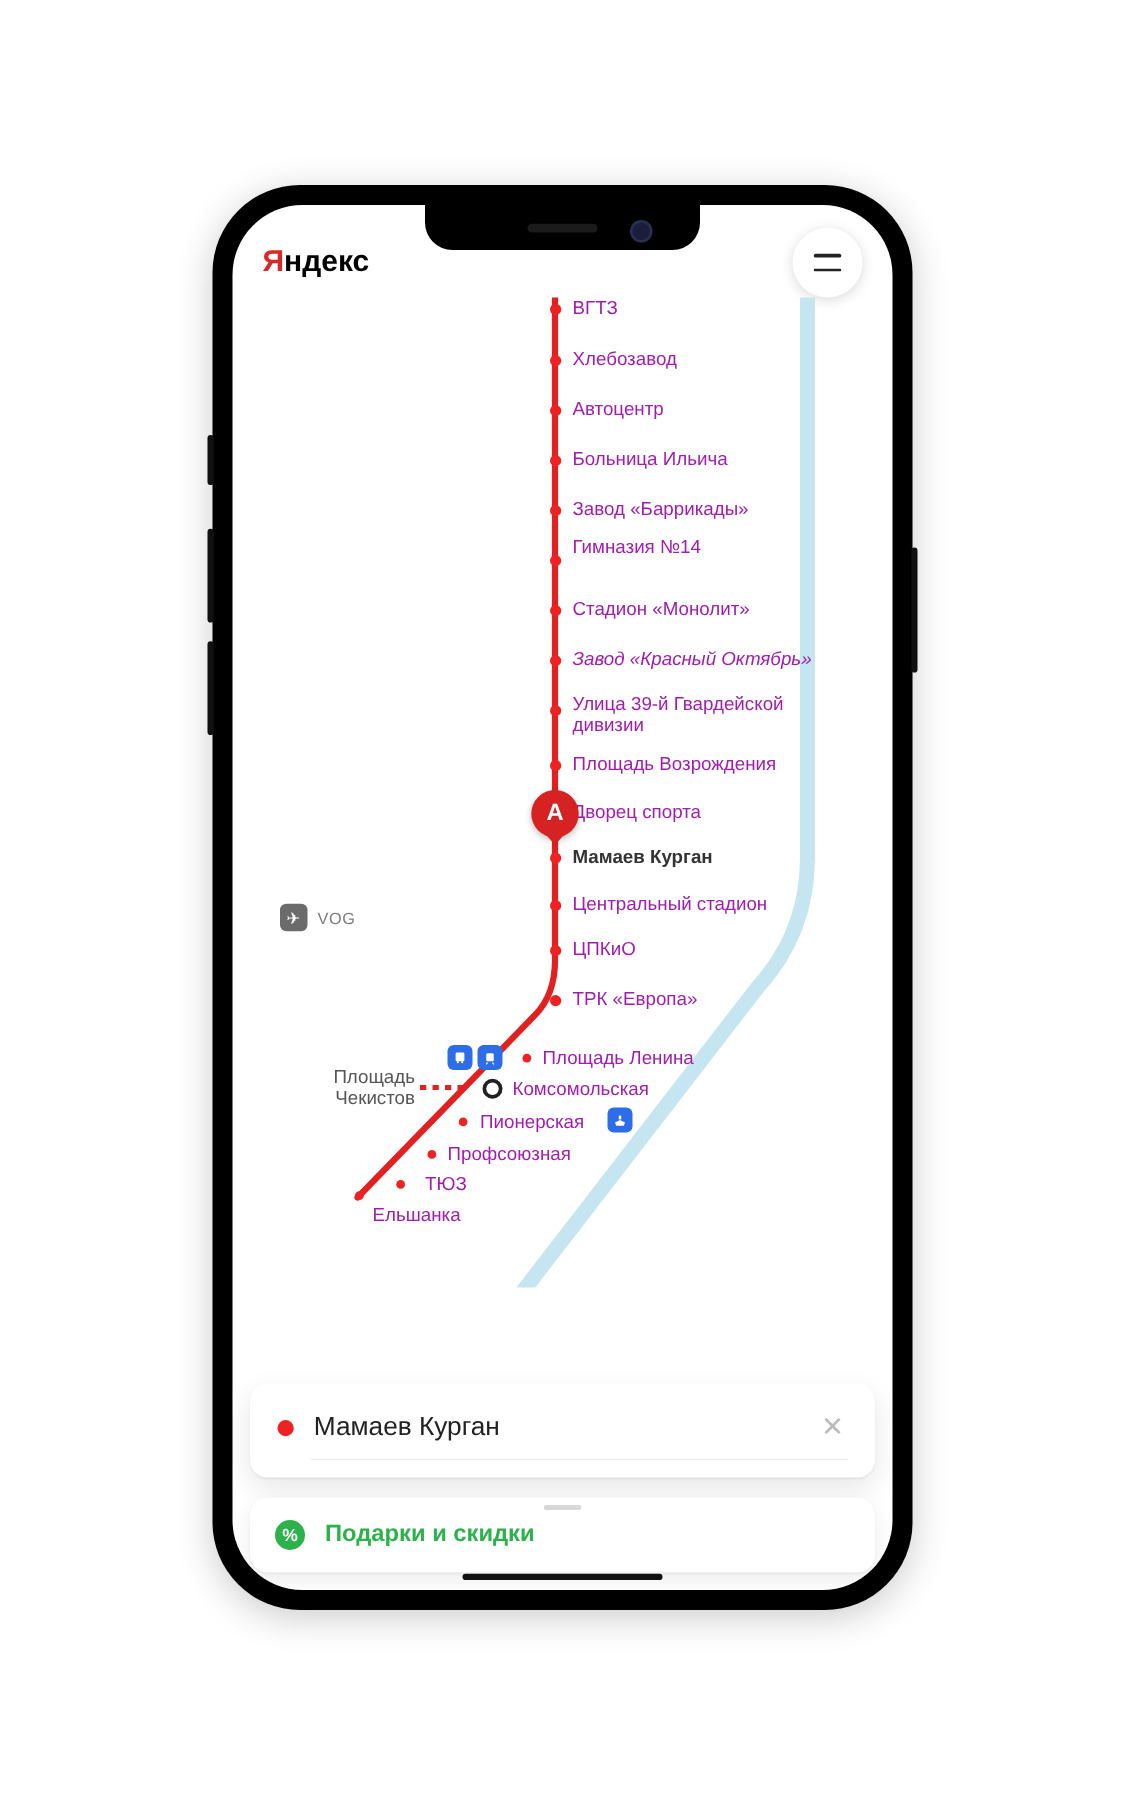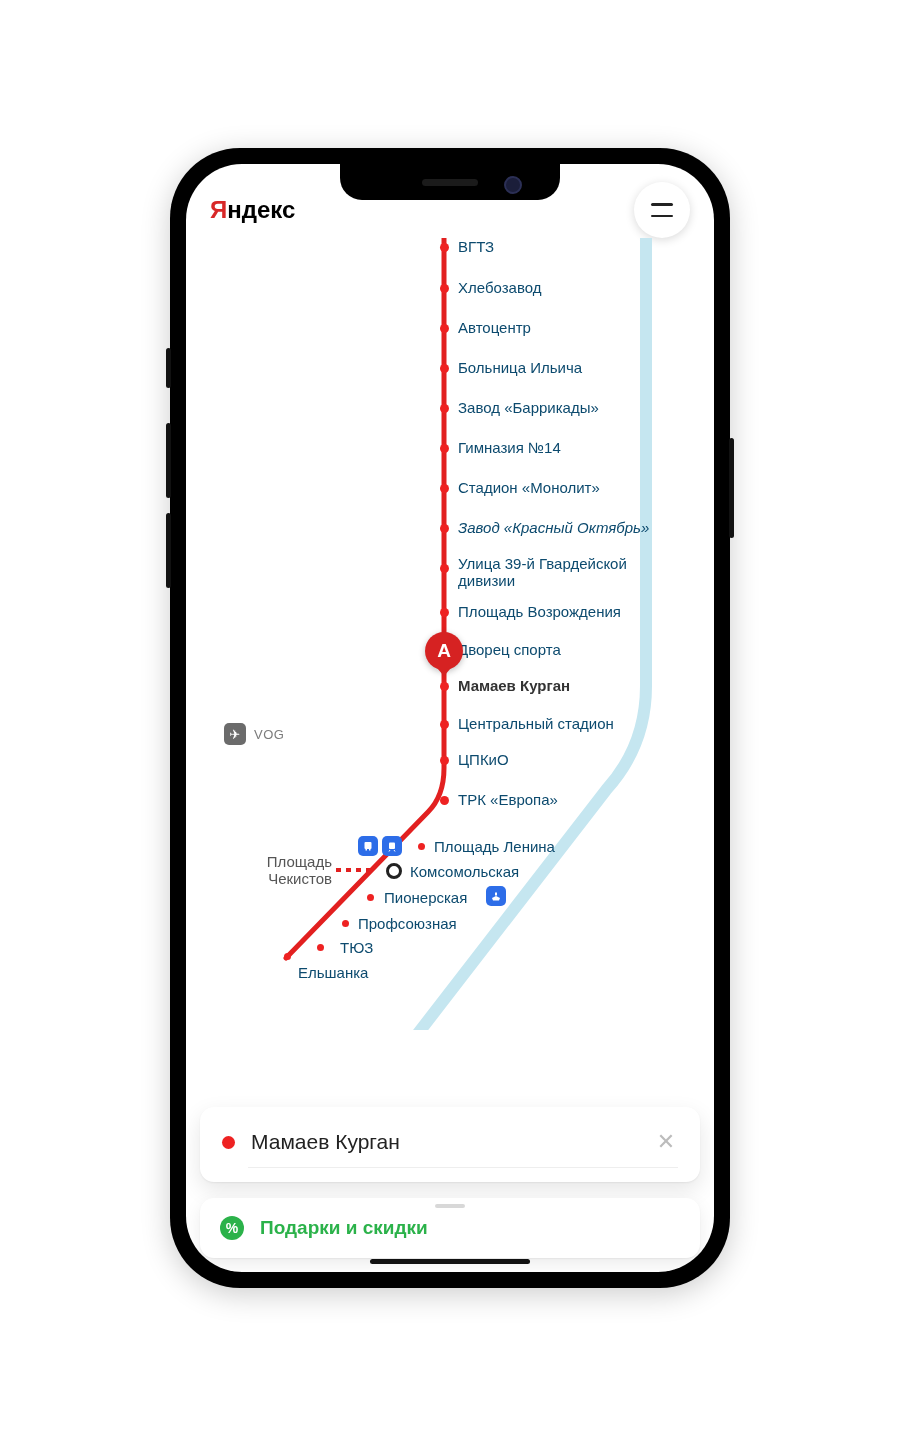--- a/index.html
+++ b/index.html
@@ -65,21 +65,21 @@
   }
   .menu-lines { width:22px; height:14px; display:flex; flex-direction:column; justify-content:space-between;}
   .menu-lines span{height:2.5px; background:#222; border-radius:2px;}
   .map-area {
     position: relative;
     height: 792px;
     overflow: hidden;
   }
   .svg-map { position:absolute; top:-82px; left:0; width:100%; height:900px; pointer-events:none; }
   .station-label {
-    position:absolute; font-size:15px; color:#0c4a6e; line-height:1.15;
+    position:absolute; font-size:15px; color:#a21caf; line-height:1.15;
     cursor: pointer;
   }
   .station-label.selected { font-weight:700; color:#333; }
   .station-label.right { left: 272px; }
   .station-dot { position:absolute; width:9px; height:9px; border-radius:50%; background:#e22; }
   .station-dot.small { width:7px; height:7px; }
   .interchange-ring {
     position:absolute; width:16px; height:16px; border-radius:50%;
     background:#fff; border:3px solid #222;
   }
@@ -182,21 +182,21 @@
       <div class="station-dot small" style="top:682px; left:156px;"></div>
       <div class="station-dot small" style="top:706px; left:131px;"></div>
       <div class="station-dot small" style="top:715px; left:98px;"></div>
       <div class="interchange-ring" style="top:625px; left:200px;"></div>
 
       <div class="station-label right" style="top:0px;">ВГТЗ</div>
       <div class="station-label right" style="top:41px;">Хлебозавод</div>
       <div class="station-label right" style="top:81px;">Автоцентр</div>
       <div class="station-label right" style="top:121px;">Больница Ильича</div>
       <div class="station-label right" style="top:161px;">Завод «Баррикады»</div>
-      <div class="station-label right" style="top:201px;">Гимназия №14</div>
+      <div class="station-label right" style="top:191px;">Гимназия №14</div>
       <div class="station-label right" style="top:241px;">Стадион «Монолит»</div>
       <div class="station-label right" style="top:281px;font-style:italic;">Завод «Красный Октябрь»</div>
       <div class="station-label right" style="top:317px;">
         <span>Улица 39-й Гвардейской</span><br>
         <span>дивизии</span>
       </div>
       <div class="station-label right" style="top:365px;">Площадь Возрождения</div>
       <div class="station-label right" style="top:403px;">Дворец спорта</div>
       <div class="station-label right selected" style="top:439px;">Мамаев Курган</div>
       <div class="station-label right" style="top:477px;">Центральный стадион</div>

